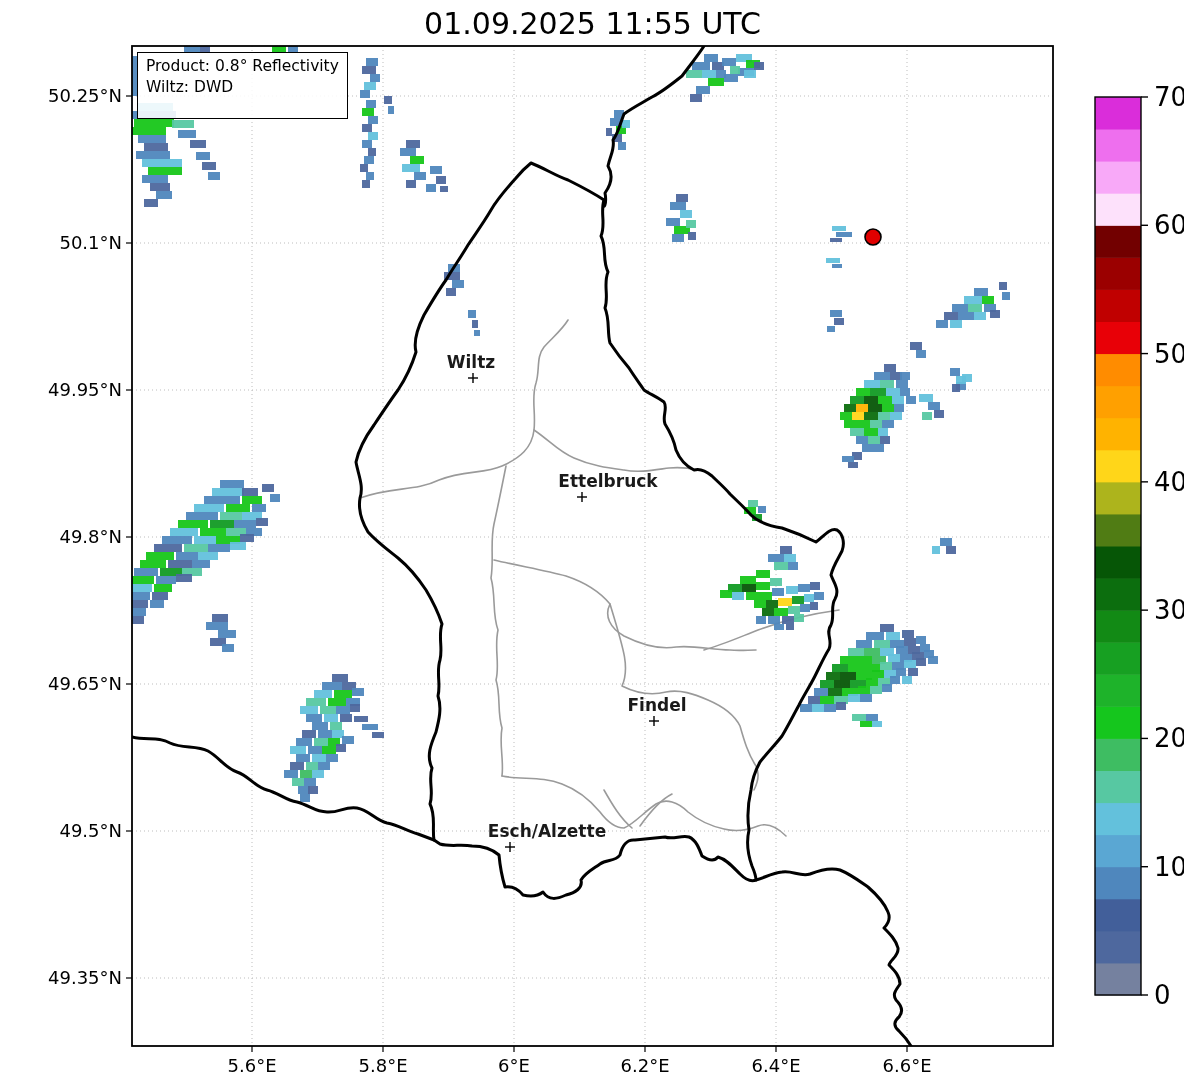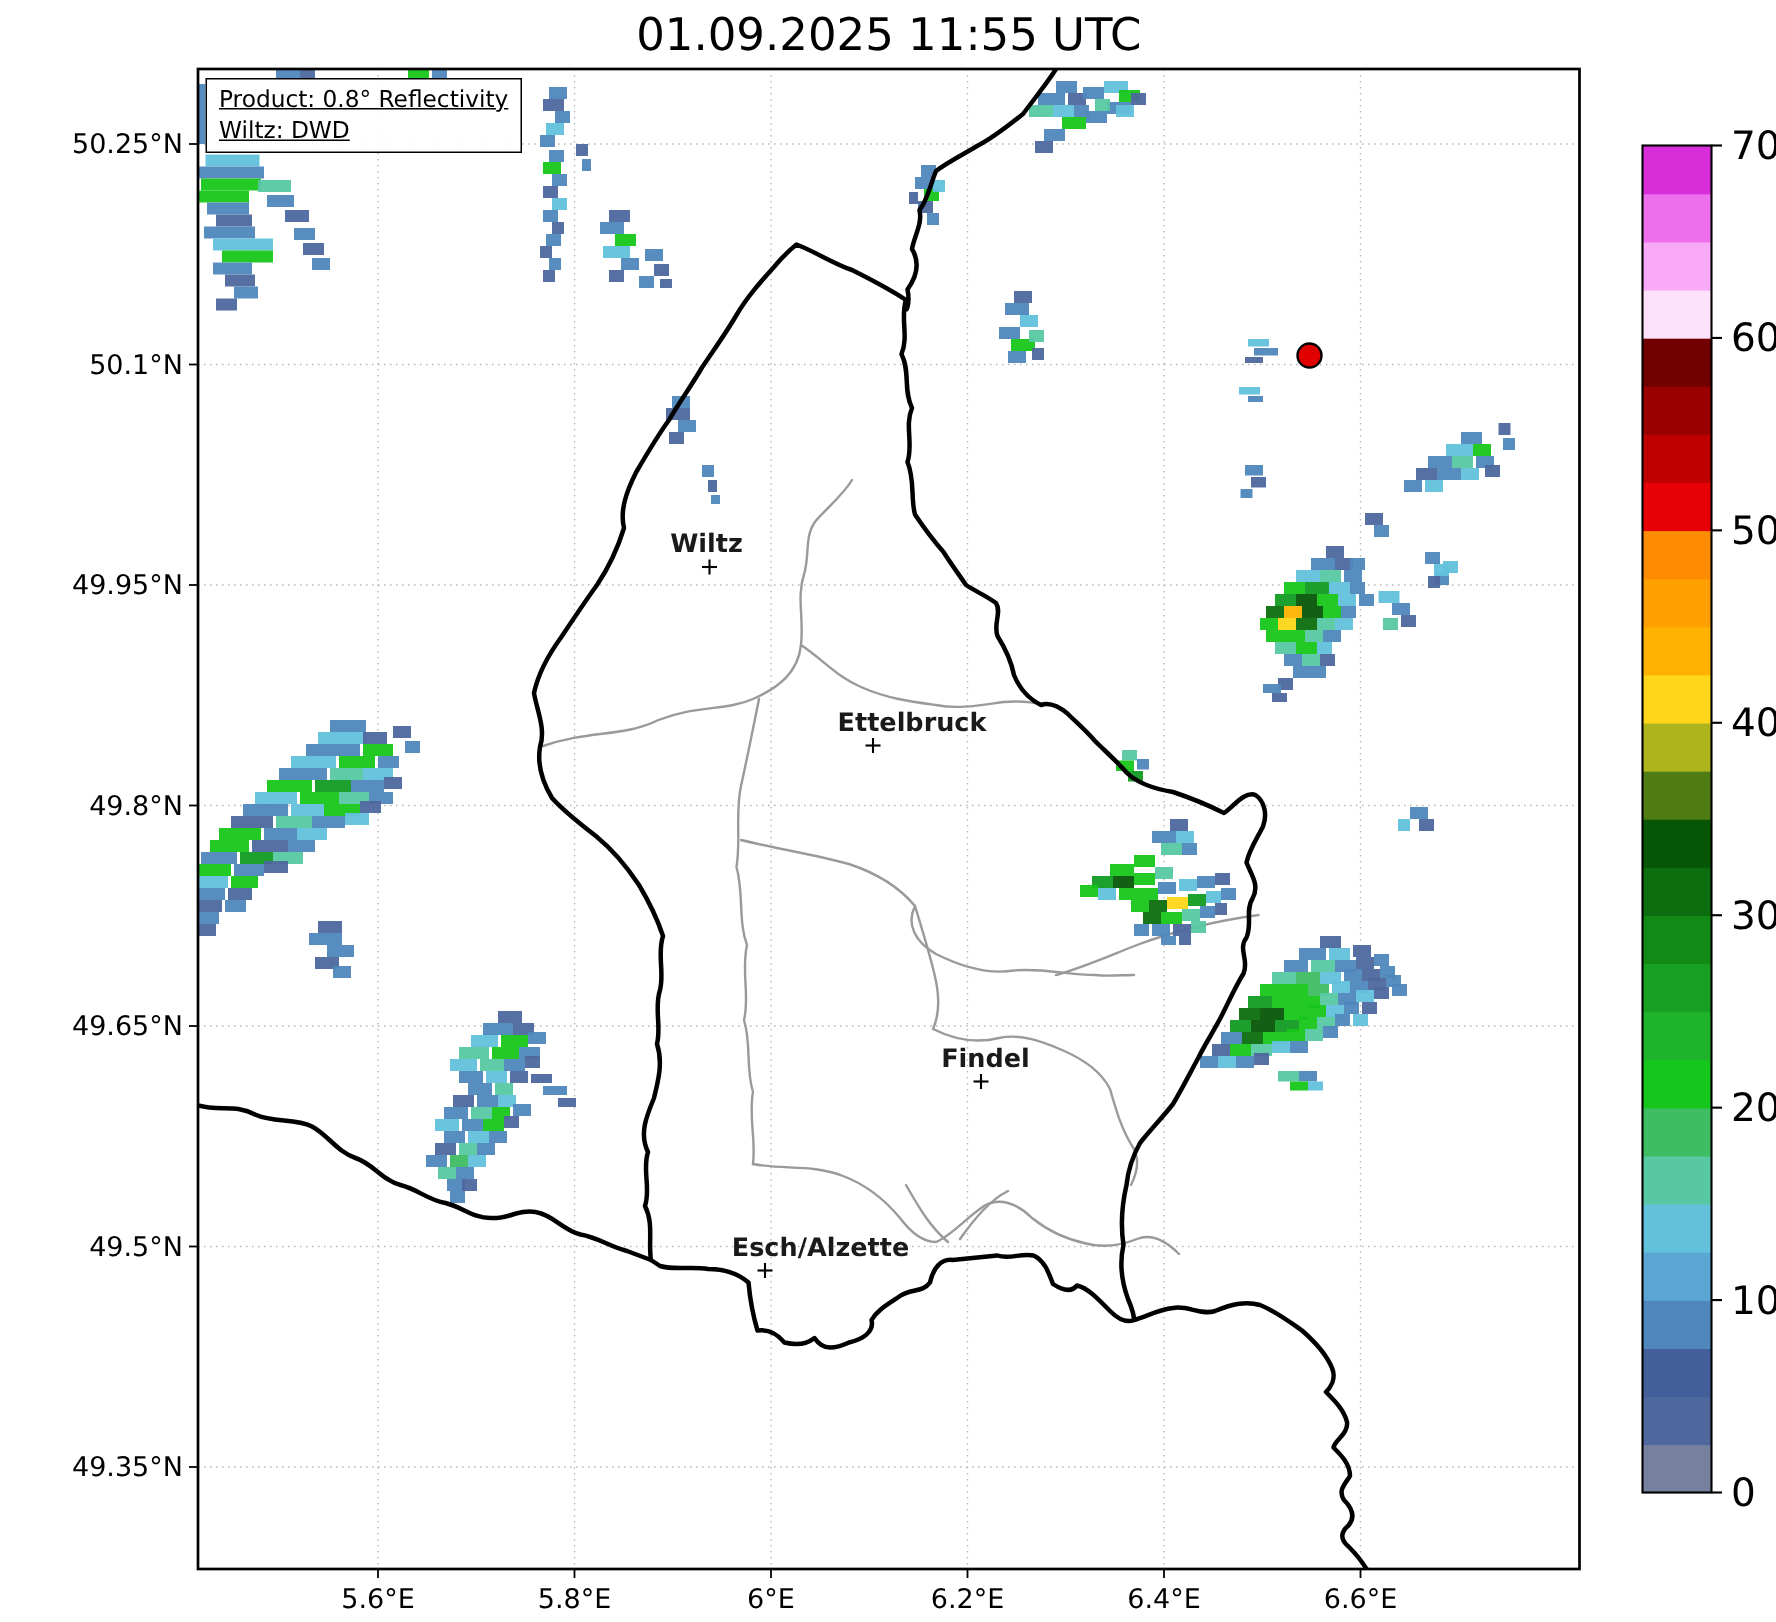--- a/index.html
+++ b/index.html
@@ -1,22 +1,22 @@
 <!DOCTYPE html>
 <html><head>
 <meta charset="utf-8">
 <style>
   html,body{margin:0;padding:0;background:#ffffff;}
   #fig{position:relative;width:1184px;height:1081px;background:#ffffff;
        font-family:"DejaVu Sans","Liberation Sans",sans-serif;overflow:hidden;margin-left:44px;}
   #title{position:absolute;left:88px;top:6px;width:921px;text-align:center;
          font-size:30px;color:#000;}
   #infobox{position:absolute;left:93px;top:52px;background:rgba(255,255,255,0.88);
-           border:1.6px solid #000;padding:3px 8px 3px 8px;font-size:15.5px;
-           line-height:1.35;color:#000;z-index:5;text-decoration:underline;}
+           border:1.6px solid #000;padding:3px 8px 20px 8px;font-size:15.5px;
+           line-height:1.35;color:#000;z-index:5;}
   svg text{font-family:"DejaVu Sans","Liberation Sans",sans-serif;}
 </style>
 </head>
 <body>
 
 <div id="fig">
   <div id="title">01.09.2025 11:55 UTC</div>
 
   <div id="infobox">
     <div>Product: 0.8° Reflectivity</div>

